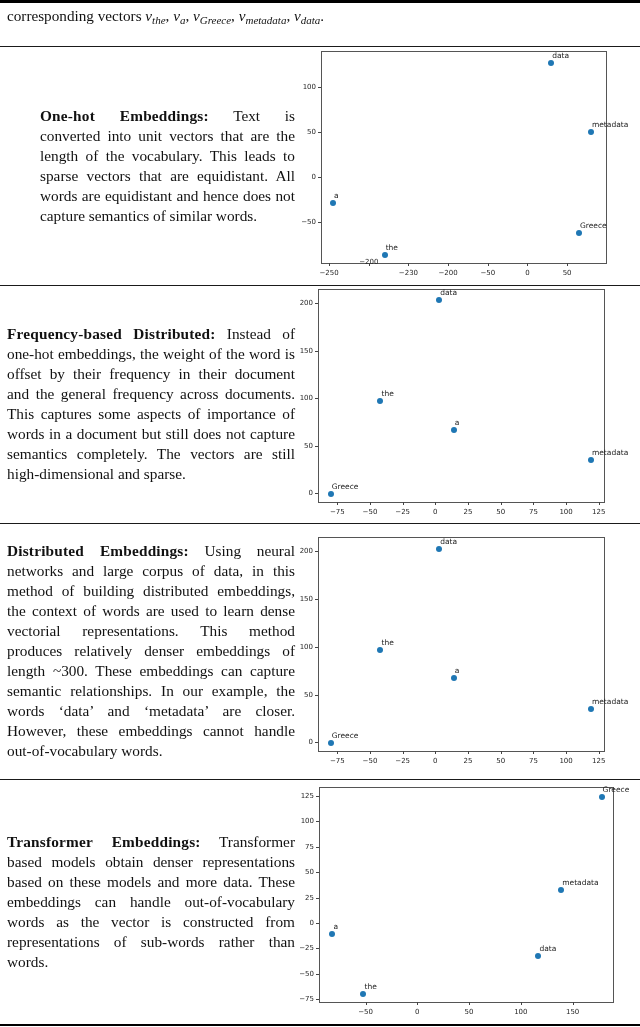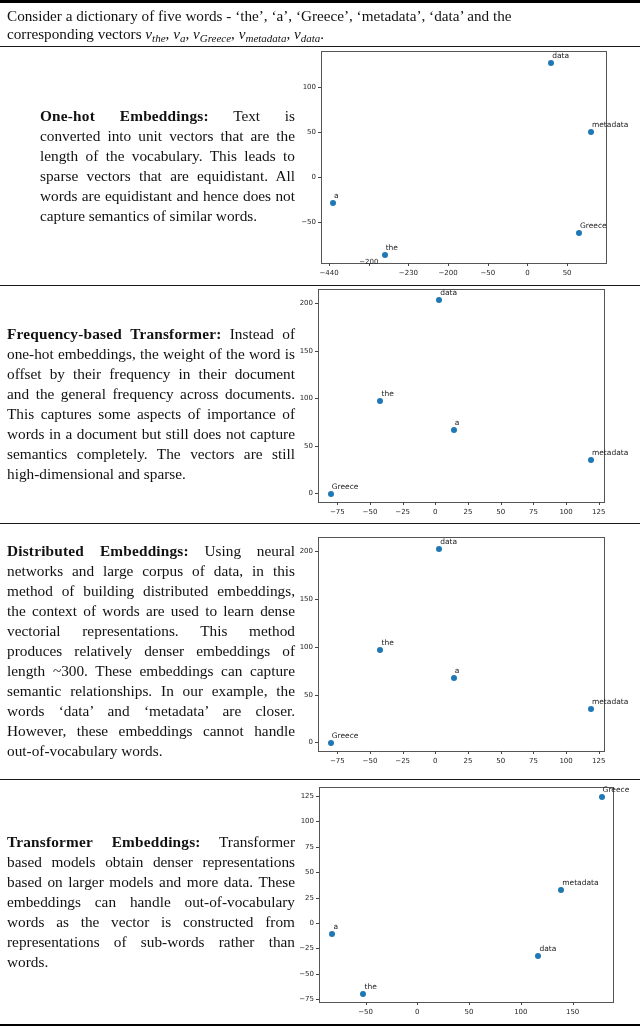--- a/index.html
+++ b/index.html
@@ -86,40 +86,39 @@
 <div class="page">
 
   <div class="hrule rule-top"></div>
   <div class="hrule rule-h1"></div>
   <div class="hrule rule-h2"></div>
   <div class="hrule rule-h3"></div>
   <div class="hrule rule-h4"></div>
   <div class="hrule rule-bottom"></div>
 
   <div class="header">
-    <div>Consider a dictionary of five words - ‘the’, ‘a’, ‘Greece’, ‘metadata’, ‘data’ and the</div>
     <div><span>corresponding vectors </span><span id="vector-math"><span class="math-v">v</span><span class="math-sub">the</span>, <span class="math-v">v</span><span class="math-sub">a</span>, <span class="math-v">v</span><span class="math-sub">Greece</span>, <span class="math-v">v</span><span class="math-sub">metadata</span>, <span class="math-v">v</span><span class="math-sub">data</span>.</span></div>
   </div>
 
   <div class="text-row row-1">
     <p><span class="sec-title">One-hot Embeddings:</span> <span>Text is converted into unit vectors that are the length of the vocabulary. This leads to sparse vectors that are equidistant. All words are equidistant and hence does not capture semantics of similar words.</span></p>
   </div>
   <div class="text-row row-2">
-    <p><span class="sec-title">Frequency-based Transformer:</span> <span>Instead of one-hot embeddings, the weight of the word is offset by their frequency in their document and the general frequency across documents. This captures some aspects of importance of words in a document but still does not capture semantics completely. The vectors are still high-dimensional and sparse.</span></p>
+    <p><span class="sec-title">Frequency-based Distributed:</span> <span>Instead of one-hot embeddings, the weight of the word is offset by their frequency in their document and the general frequency across documents. This captures some aspects of importance of words in a document but still does not capture semantics completely. The vectors are still high-dimensional and sparse.</span></p>
   </div>
   <div class="text-row row-3">
     <p><span class="sec-title">Distributed Embeddings:</span> <span>Using neural networks and large corpus of data, in this method of building distributed embeddings, the context of words are used to learn dense vectorial representations. This method produces relatively denser embeddings of length ~300. These embeddings can capture semantic relationships. In our example, the words ‘data’ and ‘metadata’ are closer. However, these embeddings cannot handle out-of-vocabulary words.</span></p>
   </div>
   <div class="text-row row-4">
-    <p><span class="sec-title">Transformer Embeddings:</span> <span>Transformer based models obtain denser representations based on larger models and more data. These embeddings can handle out-of-vocabulary words as the vector is constructed from representations of sub-words rather than words.</span></p>
+    <p><span class="sec-title">Transformer Embeddings:</span> <span>Transformer based models obtain denser representations based on these models and more data. These embeddings can handle out-of-vocabulary words as the vector is constructed from representations of sub-words rather than words.</span></p>
   </div>
 
   <div class="plot plot-1">
       <div class="tick-x" style="left: 7.13966px; top: 211px;"></div>
-      <div class="tlabel tlabel-x" style="left: 7.13966px; top: 217px;">−440</div>
+      <div class="tlabel tlabel-x" style="left: 7.13966px; top: 217px;">−250</div>
       <div class="tick-x" style="left: 46.8045px; top: 211px;"></div>
       <div class="tlabel tlabel-x" style="left: 46.8045px; top: 206px;">−200</div>
       <div class="tick-x" style="left: 86.4693px; top: 211px;"></div>
       <div class="tlabel tlabel-x" style="left: 86.4693px; top: 217px;">−230</div>
       <div class="tick-x" style="left: 126.134px; top: 211px;"></div>
       <div class="tlabel tlabel-x" style="left: 126.134px; top: 217px;">−200</div>
       <div class="tick-x" style="left: 165.799px; top: 211px;"></div>
       <div class="tlabel tlabel-x" style="left: 165.799px; top: 217px;">−50</div>
       <div class="tick-x" style="left: 205.464px; top: 211px;"></div>
       <div class="tlabel tlabel-x" style="left: 205.464px; top: 217px;">0</div>

